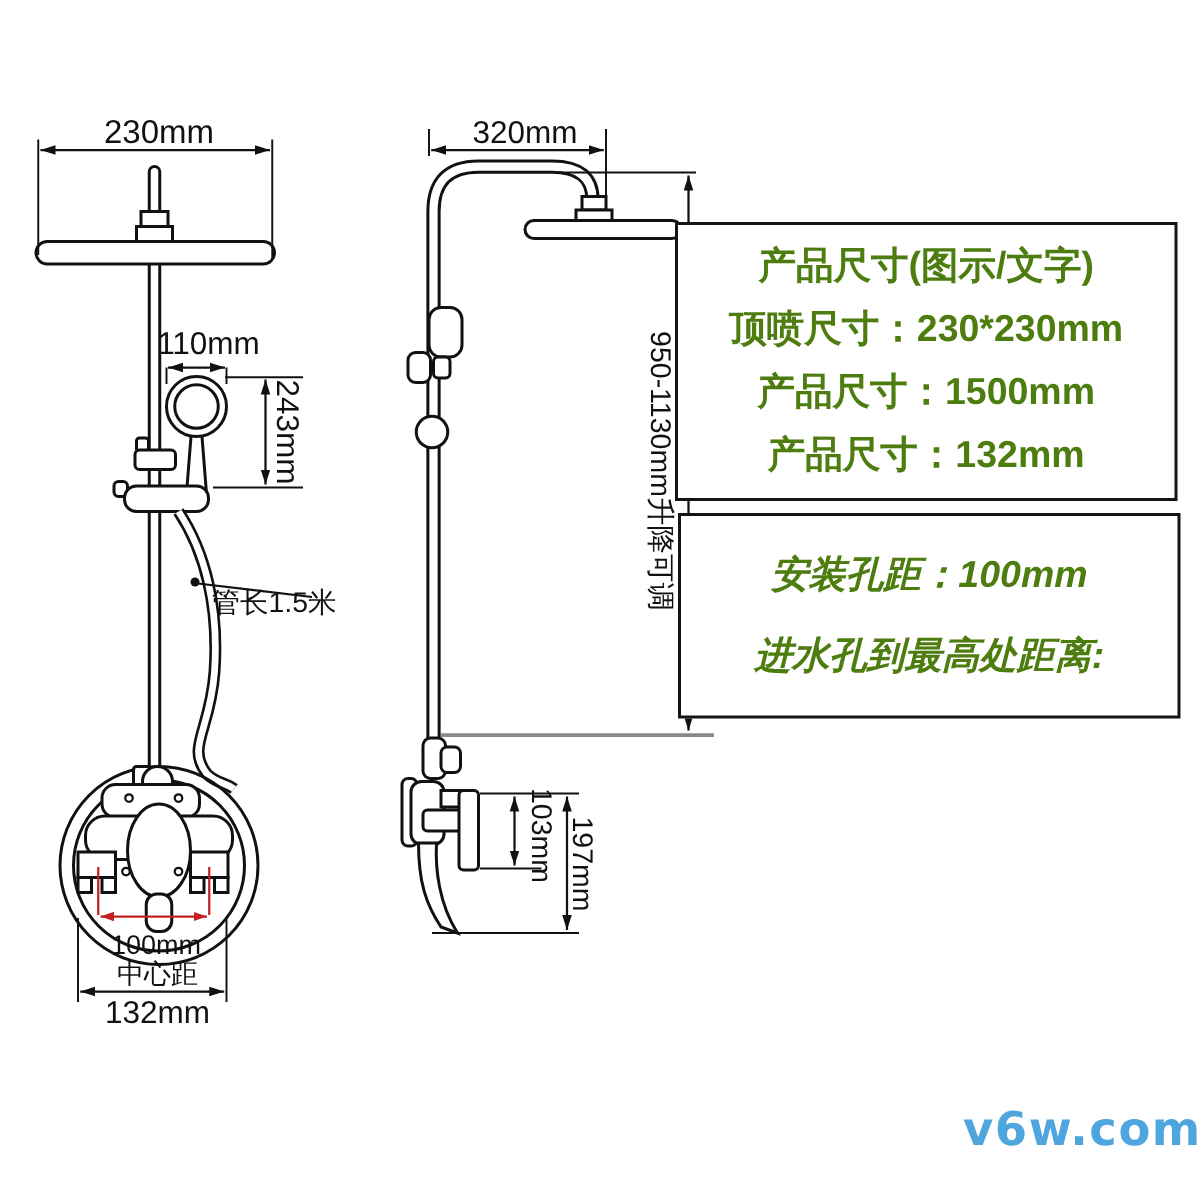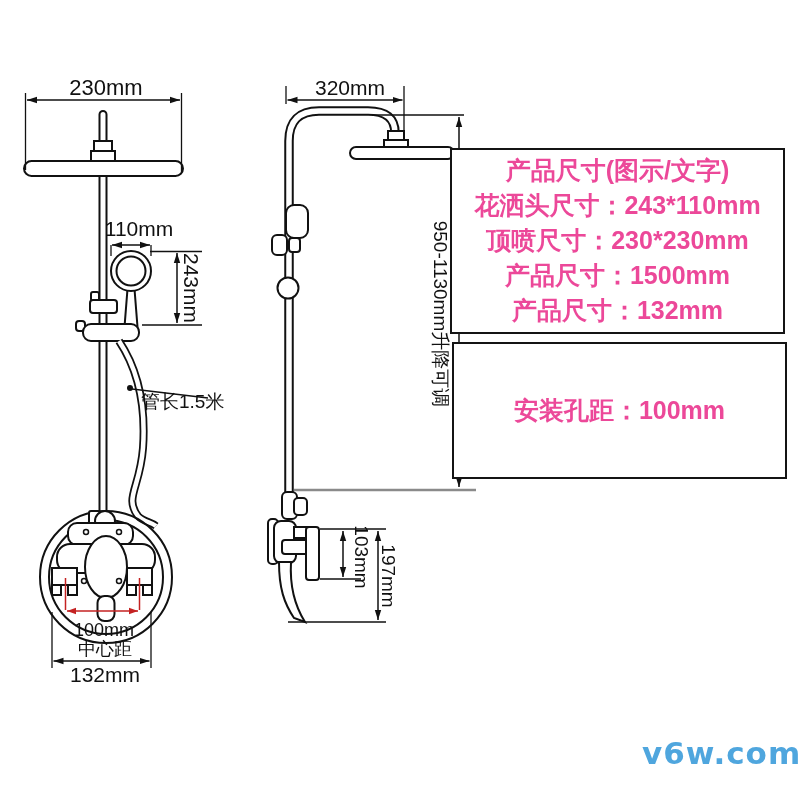--- a/index.html
+++ b/index.html
@@ -8,21 +8,21 @@
     font-family:"Liberation Sans", sans-serif;
     padding-left:20px;
   }
   svg text{
     font-family:"Liberation Sans", sans-serif;
     fill:#111;
   }
   .spec-box{
     position:absolute;border:2px solid #141414;background:#fff;
     display:flex;flex-direction:column;justify-content:space-evenly;
-    align-items:center;text-align:center;color:#ec4899;
+    align-items:center;text-align:center;color:#4d7c0f;
     font-weight:bold;font-size:25px;line-height:1.1;
     font-family:"Liberation Sans", sans-serif;
   }
   .spec-row{white-space:nowrap;}
   #watermark{
     position:absolute;left:642px;top:735px;
     font-size:31px;font-weight:bold;color:#4fa6de;
     letter-spacing:1px;
     font-family:"DejaVu Sans", sans-serif;
     text-align:right;
@@ -201,27 +201,27 @@
       <line x1="268" y1="622" x2="366" y2="622" stroke="#111" stroke-width="1.3"></line>
       <line x1="358" y1="531" x2="358" y2="620" stroke="#111" stroke-width="1.5" marker-start="url(#arrB)" marker-end="url(#arrB)"></line>
       <text x="367" y="576" font-size="19" text-anchor="middle" dominant-baseline="middle" transform="rotate(90 367 576)">197mm</text>
     </g>
   </g>
 </svg>
 
 
 <div class="spec-box" id="box1" style="left:450px;top:148px;width:331px;height:182px;">
   <div class="spec-row">产品尺寸(图示/文字)</div>
-  <div class="spec-row">花洒头尺寸：243*110mm</div>
   <div class="spec-row">顶喷尺寸：230*230mm</div>
   <div class="spec-row">产品尺寸：1500mm</div>
   <div class="spec-row">产品尺寸：132mm</div>
 </div>
 
 
-<div class="spec-box" id="box2" style="left:452px;top:342px;width:331px;height:133px;">
+<div class="spec-box" id="box2" style="left:452px;top:342px;width:331px;height:133px;font-style:italic;">
   <div class="spec-row">安装孔距：100mm</div>
+  <div class="spec-row">进水孔到最高处距离:</div>
 </div>
 
 
 <div id="watermark">v6w.com</div>
 
 </div>
 
 </body></html>

